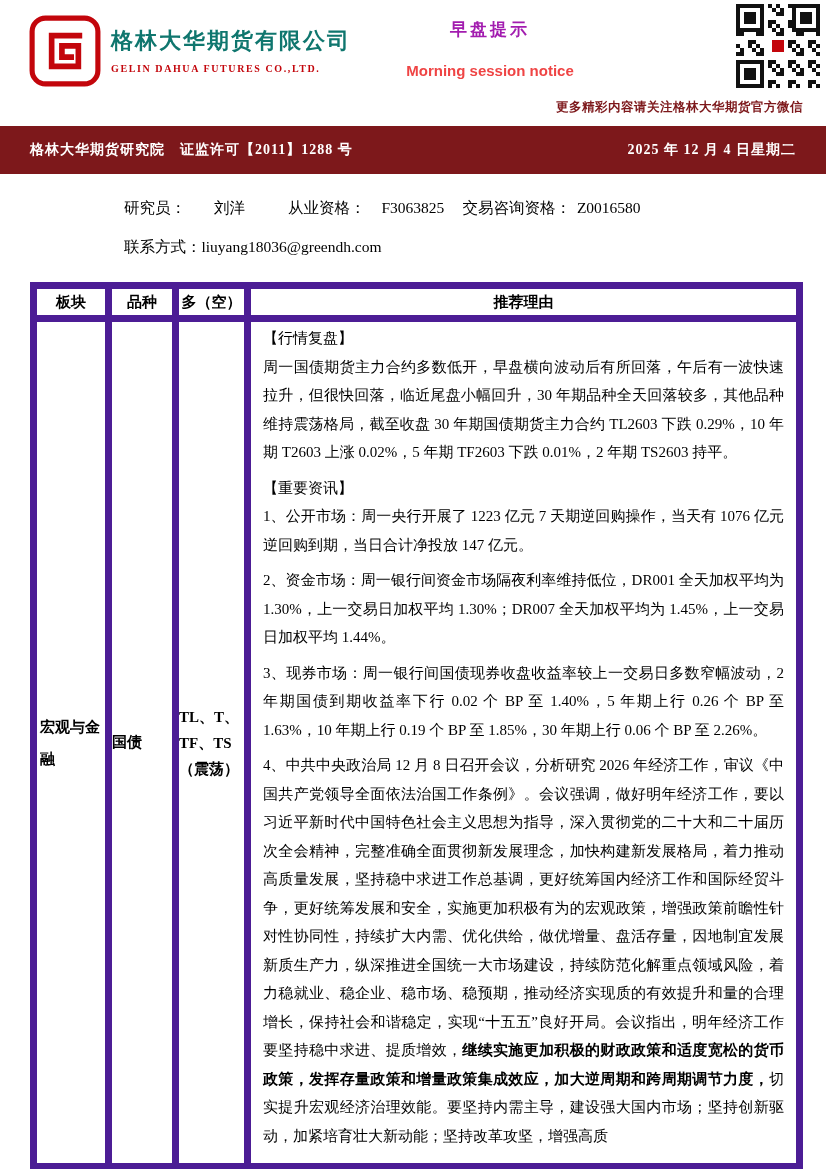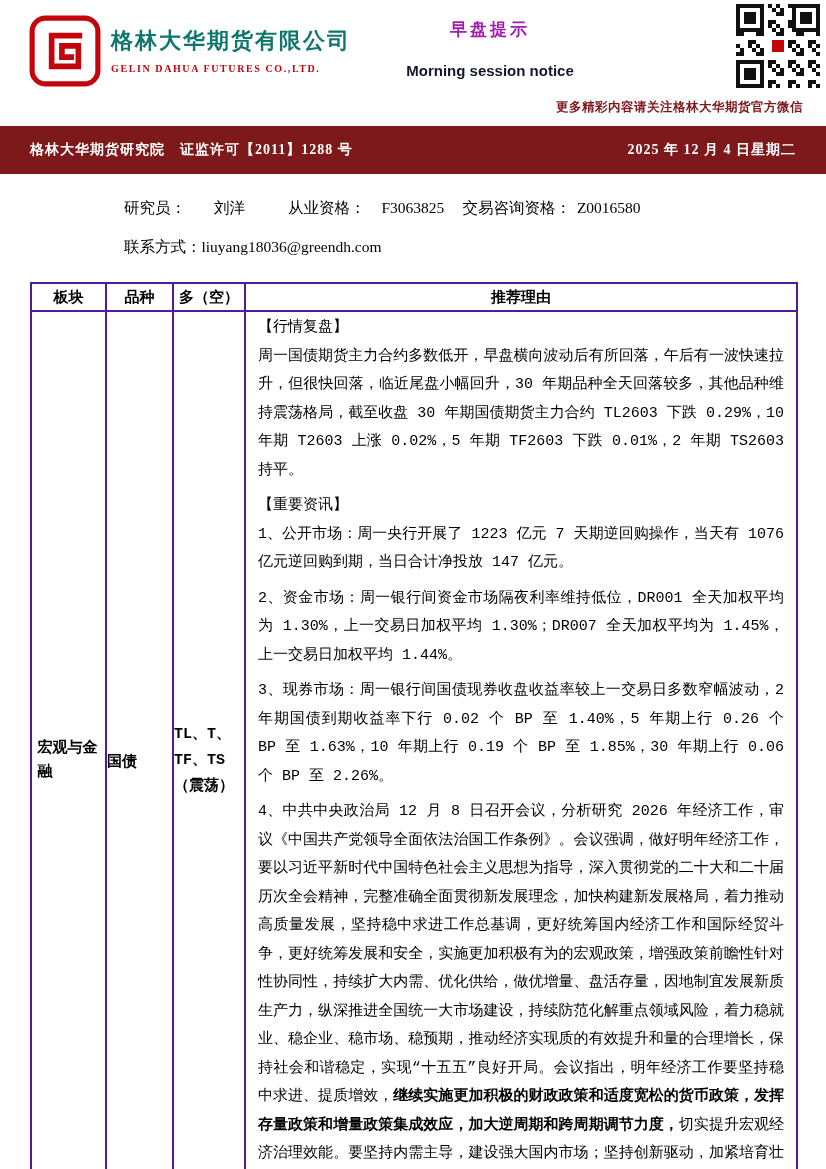--- a/index.html
+++ b/index.html
@@ -10,45 +10,45 @@
   }
   
   .header { position:relative; height:126px; }
   .brand { position:absolute; left:28px; top:14px; display:flex; align-items:flex-start; }
   .logo { width:74px; height:74px; }
   .brand-text { margin-left:9px; padding-top:12px; }
   .company-cn { font-size:22px; font-weight:bold; color:#0f766e; letter-spacing:2px; white-space:nowrap; }
   .company-en { font-size:10px; font-weight:bold; color:#c3060c; letter-spacing:1.6px; margin-top:7px; white-space:nowrap; }
   .notice { position:absolute; left:392px; top:18px; width:196px; text-align:center; }
   .notice-cn { font-size:17px; font-weight:bold; color:#a21caf; letter-spacing:3px; }
-  .notice-en { font-size:15px; font-weight:bold; color:#0f172a; margin-top:21px;
+  .notice-en { font-size:15px; font-weight:bold; color:#ef4444; margin-top:21px;
                font-family:"Liberation Sans","DejaVu Sans",sans-serif; }
   .qr { position:absolute; right:6px; top:4px; width:84px; height:84px; background:#fff; }
   .wechat-tip { position:absolute; right:23px; top:99px; font-size:12.5px; font-weight:bold; color:#7d181b; letter-spacing:0.5px; }
   
   .red-bar {
     height:32px; background:#7d181b; color:#fff;
     display:flex; justify-content:space-between; align-items:center;
     padding:8px 30px; font-size:14px; font-weight:bold; letter-spacing:1px;
   }
   
   .meta { margin:24px 0 0 124px; font-size:15.5px; }
   .meta-row2 { margin-top:18px; }
   .gap-a { margin-left:28px; }
   .gap-b { margin-left:43px; }
   .gap-c { margin-left:16px; }
   .gap-d { margin-left:18px; }
   .gap-e { margin-left:6px; }
   
   table.rec { margin:24px 0 0 30px; width:766px; border-collapse:collapse; table-layout:fixed;
               border:2px solid #000; }
-  table.rec th, table.rec td { border:2px solid #4c1d95;font-family:Liberation Mono, monospace; }
+  table.rec th, table.rec td { border:7px solid #4c1d95; }
   table.rec thead th { height:26px; font-size:15px; font-weight:bold; text-align:center; padding:0; }
   td.cell-center { text-align:left; vertical-align:middle; font-weight:bold; font-size:15px; padding:0; }
-  td.cell-sector .wrapbox { width:62px; margin:0 auto; line-height:24px; }
+  td.cell-sector .wrapbox { width:62px; margin:0 auto; line-height:32px; }
   td.cell-position .pline { line-height:26px; }
   td.cell-reason { vertical-align:top; padding:2px 12px 6px 12px; font-size:15px;
                    line-height:28.5px; text-align:justify; }
   .sec-title { margin:0; }
   .para { margin:0 0 7px 0; }
   .para b { font-weight:bold; }
 </style>
 </head>
 <body>
 

